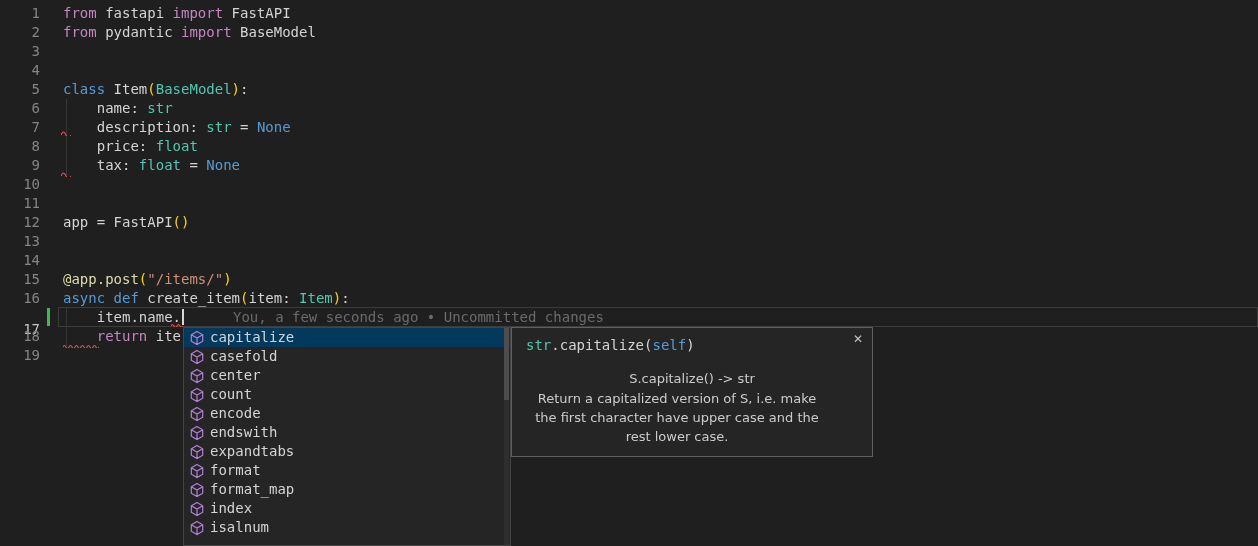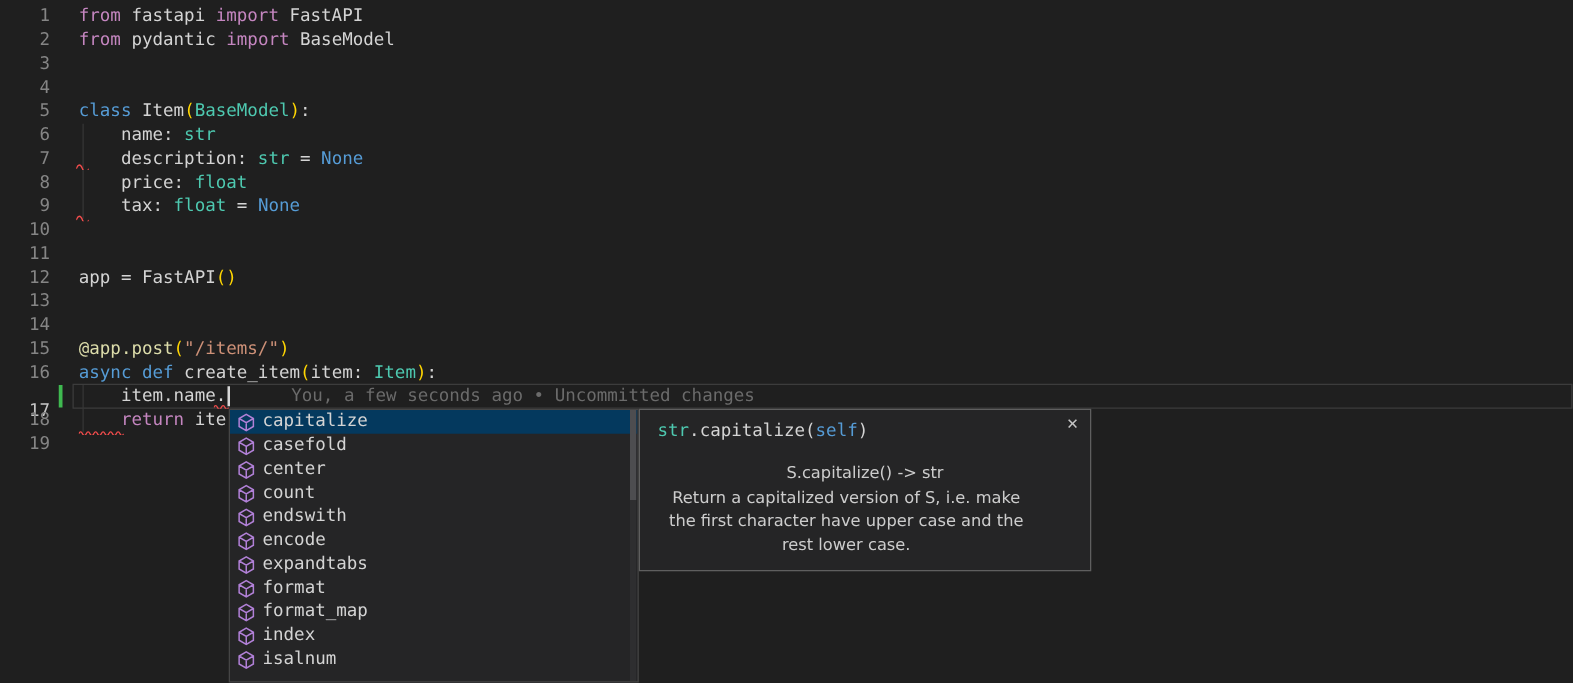--- a/index.html
+++ b/index.html
@@ -161,24 +161,24 @@
           <path d="M8 1.5 L13.7 4.8 V11.2 L8 14.5 L2.3 11.2 V4.8 Z M2.3 4.8 L8 8.1 L13.7 4.8 M8 8.1 V14.5" fill="none" stroke="var(--iconPurple)" stroke-width="1.2"></path>
         </svg><span>casefold</span></div>
       <div class="s-row"><svg class="s-icon" viewBox="0 0 16 16">
           <path d="M8 1.5 L13.7 4.8 V11.2 L8 14.5 L2.3 11.2 V4.8 Z M2.3 4.8 L8 8.1 L13.7 4.8 M8 8.1 V14.5" fill="none" stroke="var(--iconPurple)" stroke-width="1.2"></path>
         </svg><span>center</span></div>
       <div class="s-row"><svg class="s-icon" viewBox="0 0 16 16">
           <path d="M8 1.5 L13.7 4.8 V11.2 L8 14.5 L2.3 11.2 V4.8 Z M2.3 4.8 L8 8.1 L13.7 4.8 M8 8.1 V14.5" fill="none" stroke="var(--iconPurple)" stroke-width="1.2"></path>
         </svg><span>count</span></div>
       <div class="s-row"><svg class="s-icon" viewBox="0 0 16 16">
           <path d="M8 1.5 L13.7 4.8 V11.2 L8 14.5 L2.3 11.2 V4.8 Z M2.3 4.8 L8 8.1 L13.7 4.8 M8 8.1 V14.5" fill="none" stroke="var(--iconPurple)" stroke-width="1.2"></path>
+        </svg><span>encode</span></div>
+      <div class="s-row"><svg class="s-icon" viewBox="0 0 16 16">
+          <path d="M8 1.5 L13.7 4.8 V11.2 L8 14.5 L2.3 11.2 V4.8 Z M2.3 4.8 L8 8.1 L13.7 4.8 M8 8.1 V14.5" fill="none" stroke="var(--iconPurple)" stroke-width="1.2"></path>
         </svg><span>endswith</span></div>
-      <div class="s-row"><svg class="s-icon" viewBox="0 0 16 16">
-          <path d="M8 1.5 L13.7 4.8 V11.2 L8 14.5 L2.3 11.2 V4.8 Z M2.3 4.8 L8 8.1 L13.7 4.8 M8 8.1 V14.5" fill="none" stroke="var(--iconPurple)" stroke-width="1.2"></path>
-        </svg><span>encode</span></div>
       <div class="s-row"><svg class="s-icon" viewBox="0 0 16 16">
           <path d="M8 1.5 L13.7 4.8 V11.2 L8 14.5 L2.3 11.2 V4.8 Z M2.3 4.8 L8 8.1 L13.7 4.8 M8 8.1 V14.5" fill="none" stroke="var(--iconPurple)" stroke-width="1.2"></path>
         </svg><span>expandtabs</span></div>
       <div class="s-row"><svg class="s-icon" viewBox="0 0 16 16">
           <path d="M8 1.5 L13.7 4.8 V11.2 L8 14.5 L2.3 11.2 V4.8 Z M2.3 4.8 L8 8.1 L13.7 4.8 M8 8.1 V14.5" fill="none" stroke="var(--iconPurple)" stroke-width="1.2"></path>
         </svg><span>format</span></div>
       <div class="s-row"><svg class="s-icon" viewBox="0 0 16 16">
           <path d="M8 1.5 L13.7 4.8 V11.2 L8 14.5 L2.3 11.2 V4.8 Z M2.3 4.8 L8 8.1 L13.7 4.8 M8 8.1 V14.5" fill="none" stroke="var(--iconPurple)" stroke-width="1.2"></path>
         </svg><span>format_map</span></div>
       <div class="s-row"><svg class="s-icon" viewBox="0 0 16 16">

